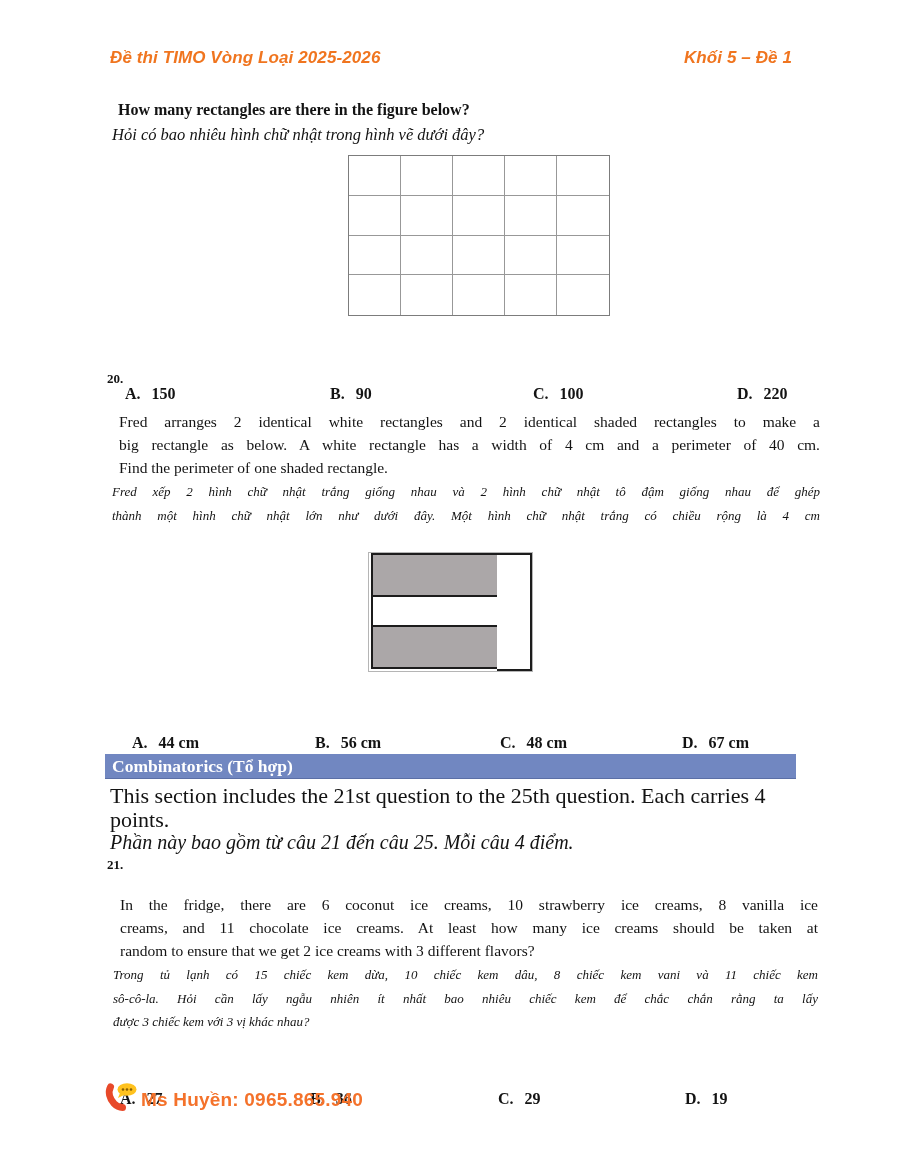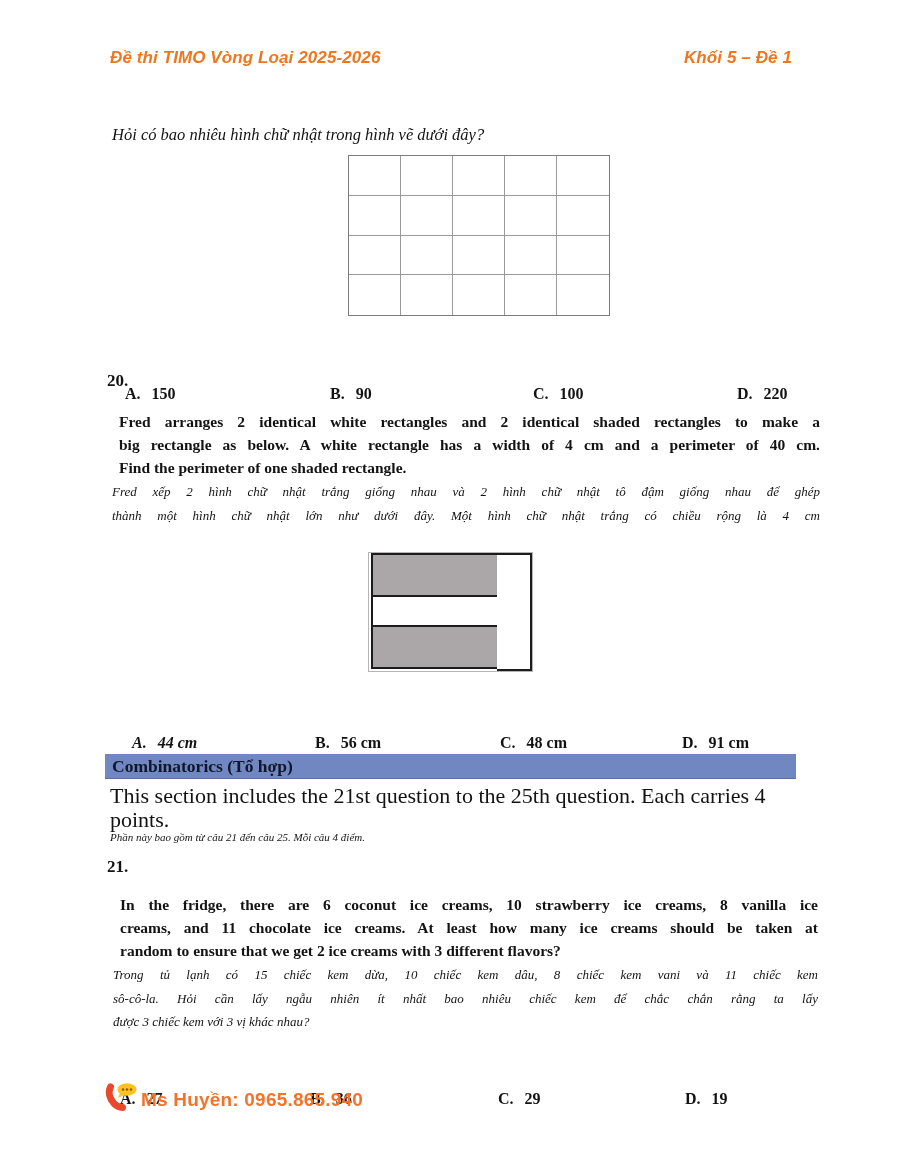--- a/index.html
+++ b/index.html
@@ -13,23 +13,23 @@
     display:flex; justify-content:space-between;
     font-family:"Liberation Sans", sans-serif; font-weight:bold; font-style:italic;
     font-size:17px; letter-spacing:0.1px; color:var(--accent-orange);
   }
   
   .q-en-line { font-weight:bold; font-size:16px; }
   .q-vi-line { font-style:italic; font-size:16.5px; }
   .para { position:absolute; }
   .para .jline { text-align:justify; text-align-last:justify; }
   .para .lline { text-align:left; }
-  .p-en { font-weight:bold; font-size:15.5px; line-height:23.2px; }
+  .p-en { font-weight:normal; font-size:15.5px; line-height:23.2px; }
   .p-vi { font-style:italic; font-size:13px; line-height:23.6px; }
-  .qnum { position:absolute; font-weight:bold; font-size:17px; }
+  .qnum { position:absolute; font-weight:bold; font-size:13px; }
   
   .gridfig {
     position:absolute; left:348px; top:155px; width:262px; height:161px;
     display:grid; border:1px solid #7c7c7c; box-sizing:border-box; background:#fff;
   }
   .gridfig .cell { border-right:1px solid #989898; border-bottom:1px solid #989898; }
   .gridfig .cell:nth-child(5n) { border-right:none; }
   .gridfig .cell:nth-child(n+16) { border-bottom:none; }
   
   .fig20 {
@@ -48,42 +48,43 @@
   
   .optrow { position:absolute; left:118px; width:714px; height:22px; font-weight:bold; font-size:16px; }
   .opt { position:absolute; top:0; white-space:nowrap;margin-top:48px; }
   .opt .val { margin-left:11px; }
   
   .secbar {
     position:absolute; left:105px; top:754px; width:691px; height:25px;
     background:var(--section-bar); border-bottom:1px solid #5b6fa6; box-sizing:border-box;
   }
   .secbar-title {
-    font-weight:bold; font-size:17.5px; line-height:24px; padding-left:7px; color:#0f172a;
+    font-weight:bold; font-size:17.5px; line-height:24px; padding-left:7px; color:#ffffff;
   }
   .sec-desc-en { position:absolute; left:110px; top:784px; font-size:22px; line-height:24px; }
-  .sec-desc-vi { position:absolute; left:110px; top:831px; font-size:11px; font-style:italic; }
+  .sec-desc-vi { position:absolute; left:110px; top:831px; font-size:20px; font-style:italic; }
   
   .footer-contact {
     position:absolute; left:141px; top:1089px;
     font-family:"Liberation Sans", sans-serif; font-weight:bold; font-size:19px;
     color:var(--footer-orange); letter-spacing:0.2px;
   }
   .phone-icon { position:absolute; left:104px; top:1081px; width:36px; height:32px; }
 </style>
 </head>
 <body>
 
 <div class="page">
 
   <div class="hdr">
     <span>Đề thi TIMO Vòng Loại 2025-2026</span>
     <span>Khối 5 – Đề 1</span>
   </div>
 
+  <div class="q-en-line" style="position:absolute; left:118px; top:101px;">How many rectangles are there in the figure below?</div>
   <div class="q-vi-line" style="position:absolute; left:112px; top:125px;">Hỏi có bao nhiêu hình chữ nhật trong hình vẽ dưới đây?</div>
 
   <div class="gridfig" style="grid-template-columns: repeat(5, 1fr); grid-template-rows: repeat(4, 1fr);">
       <div class="cell"></div>
       <div class="cell"></div>
       <div class="cell"></div>
       <div class="cell"></div>
       <div class="cell"></div>
       <div class="cell"></div>
       <div class="cell"></div>
@@ -124,24 +125,24 @@
   <div class="fig20">
     <div class="fig20-left">
       <div class="strip strip-shaded-top"></div>
       <div class="strip strip-white-mid"></div>
       <div class="strip strip-shaded-bot"></div>
     </div>
     <div class="fig20-right"></div>
   </div>
 
   <div class="optrow" style="top:686px;">
-    <span class="opt" style="left:14px;font-style:italic;"><span>A.</span><span class="val">44 cm</span></span>
+    <span class="opt" style="left:14px;"><span>A.</span><span class="val">44 cm</span></span>
     <span class="opt" style="left:197px;"><span>B.</span><span class="val">56 cm</span></span>
     <span class="opt" style="left:382px;"><span>C.</span><span class="val">48 cm</span></span>
-    <span class="opt" style="left:564px;"><span>D.</span><span class="val">91 cm</span></span>
+    <span class="opt" style="left:564px;"><span>D.</span><span class="val">67 cm</span></span>
   </div>
 
   <div class="secbar">
     <div class="secbar-title">Combinatorics (Tổ hợp)</div>
   </div>
   <div class="sec-desc-en">
     <div>This section includes the 21st question to the 25th question. Each carries 4</div>
     <div>points.</div>
   </div>
   <div class="sec-desc-vi">Phần này bao gồm từ câu 21 đến câu 25. Mỗi câu 4 điểm.</div>

